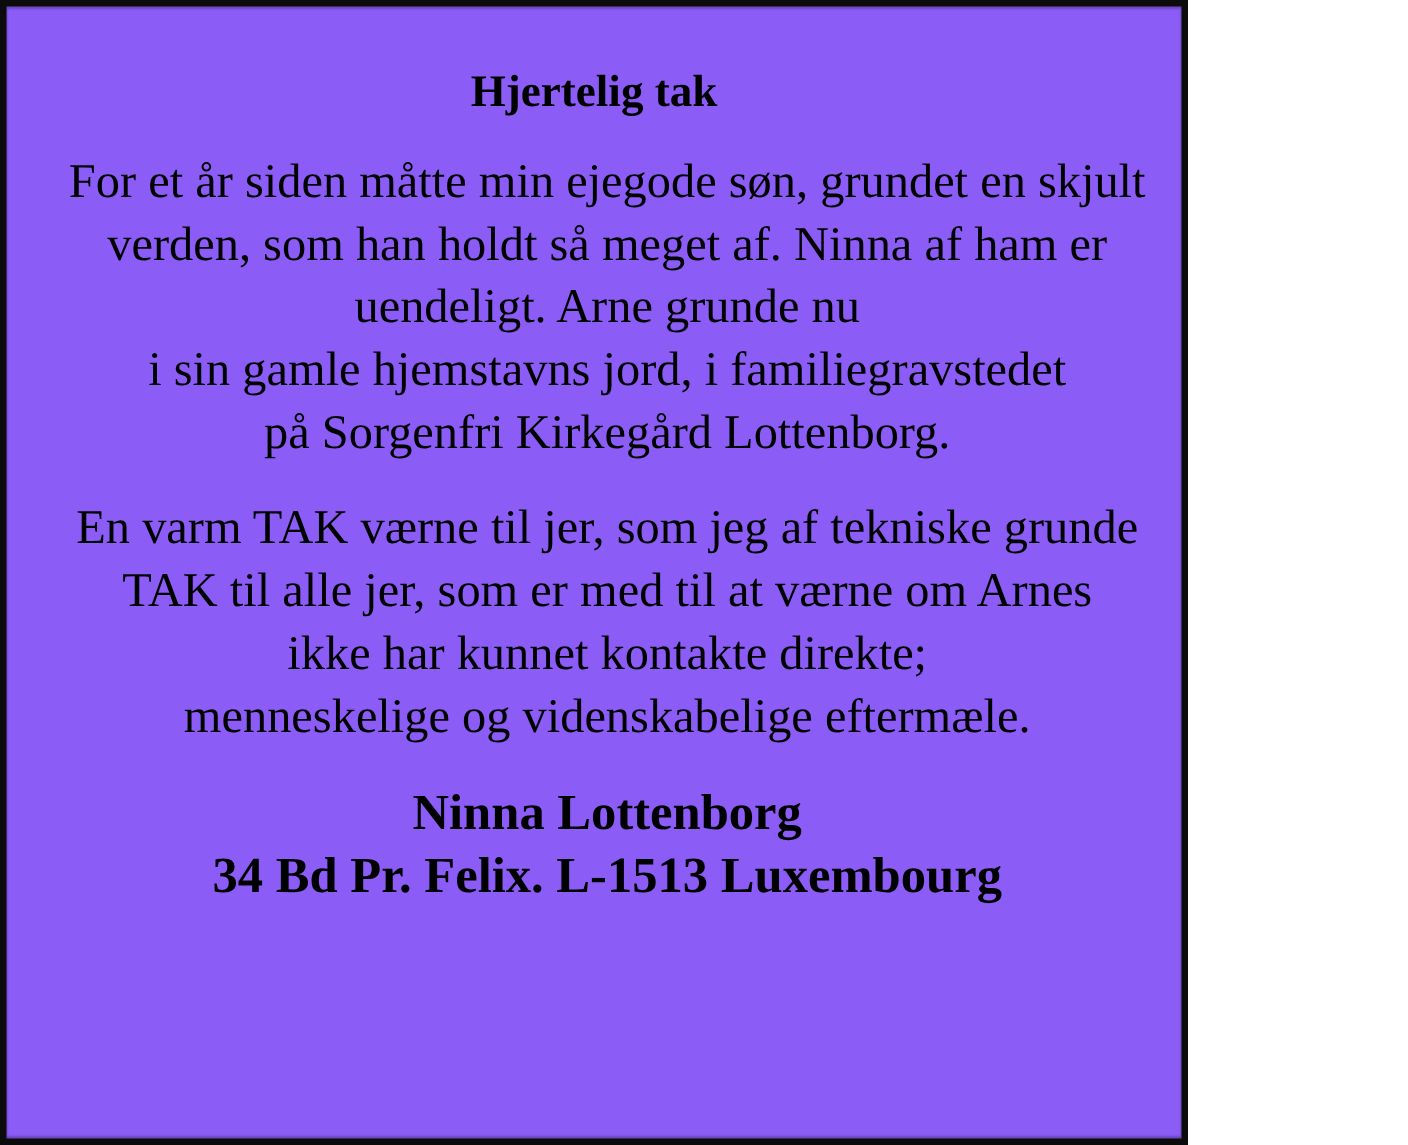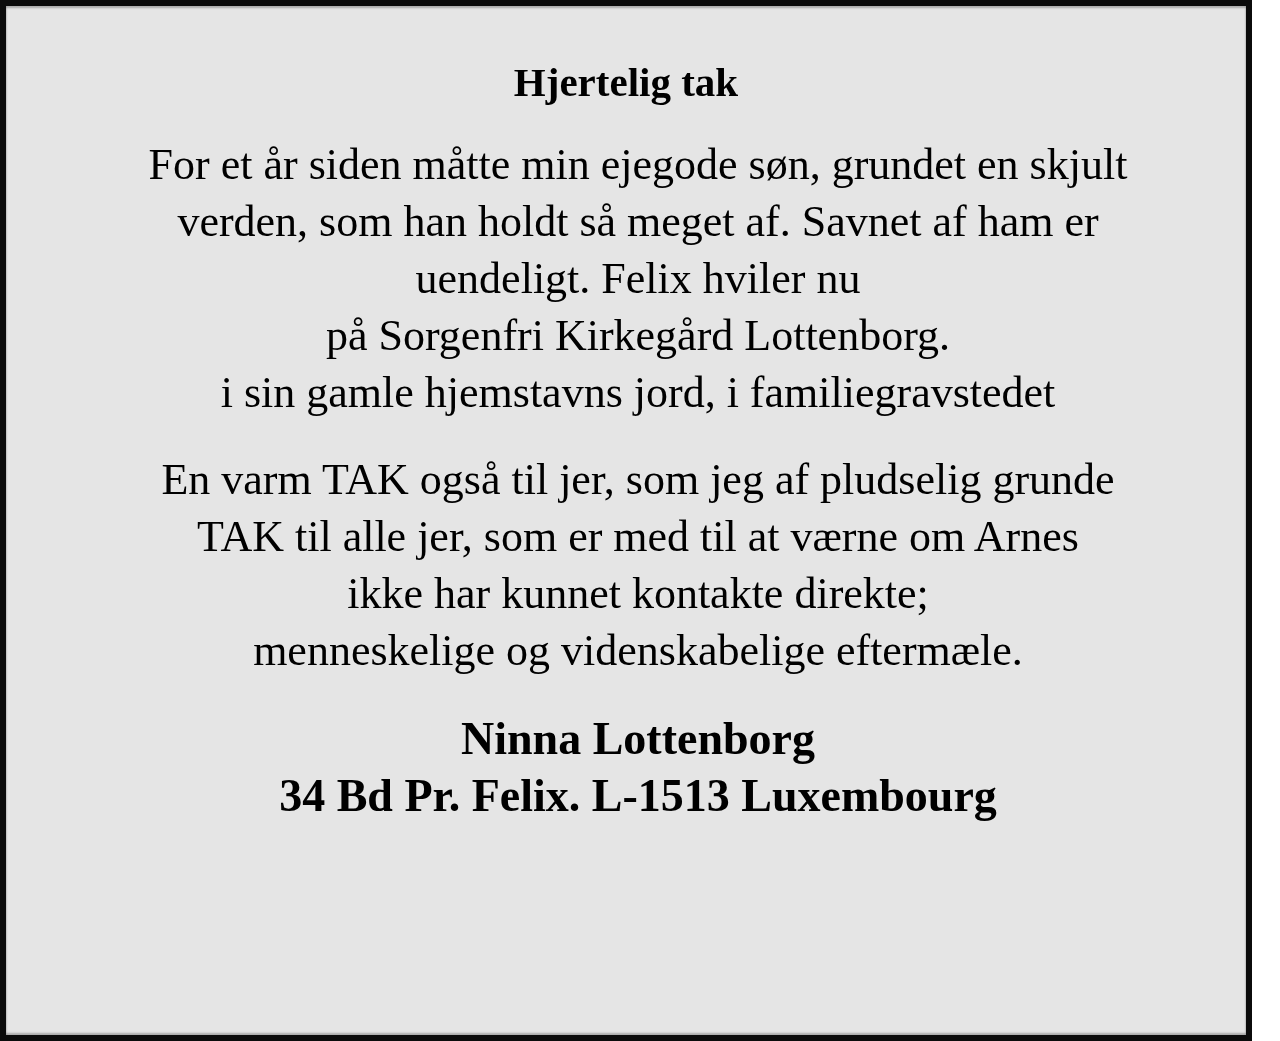--- a/index.html
+++ b/index.html
@@ -7,25 +7,25 @@
     padding: 0;
     background: #ffffff;
   }
   body {
     width: 1280px;
     height: 1041px;
     overflow: hidden;
   }
   .frame {
     box-sizing: border-box;
-    width: 1252px;
+    width: 1080px;
     height: 1041px;
     border: 6px solid #0b0b0b;
     box-shadow: inset 0 2px 2px rgba(0,0,0,0.25), inset 0 -2px 2px rgba(0,0,0,0.25);
-    background: #e5e5e5;
+    background: #8b5cf6;
     color: #000000;
     text-align: center;
     font-family: "Liberation Serif", "DejaVu Serif", serif;
     overflow: hidden;
   }
   .header {
     margin-top: 52px;
     font-size: 41px;
     line-height: 48px;
     font-weight: 700;
@@ -55,28 +55,28 @@
 </style>
 </head>
 <body>
 
 <div class="frame">
   <div class="header">Hjertelig tak</div>
 
 
   <div class="para">
       <div>For et år siden måtte min ejegode søn, grundet en skjult</div>
-      <div>verden, som han holdt så meget af. Savnet af ham er</div>
-      <div>uendeligt. Felix hviler nu</div>
+      <div>verden, som han holdt så meget af. Ninna af ham er</div>
+      <div>uendeligt. Arne grunde nu</div>
+      <div>i sin gamle hjemstavns jord, i familiegravstedet</div>
       <div>på Sorgenfri Kirkegård Lottenborg.</div>
-      <div>i sin gamle hjemstavns jord, i familiegravstedet</div>
     </div>
 
   <div class="para">
-      <div>En varm TAK også til jer, som jeg af pludselig grunde</div>
+      <div>En varm TAK værne til jer, som jeg af tekniske grunde</div>
       <div>TAK til alle jer, som er med til at værne om Arnes</div>
       <div>ikke har kunnet kontakte direkte;</div>
       <div>menneskelige og videnskabelige eftermæle.</div>
     </div>
 
   <div class="signature">
     <div>Ninna Lottenborg</div>
     <div>34 Bd Pr. Felix. L-1513 Luxembourg</div>
   </div>
 </div>

